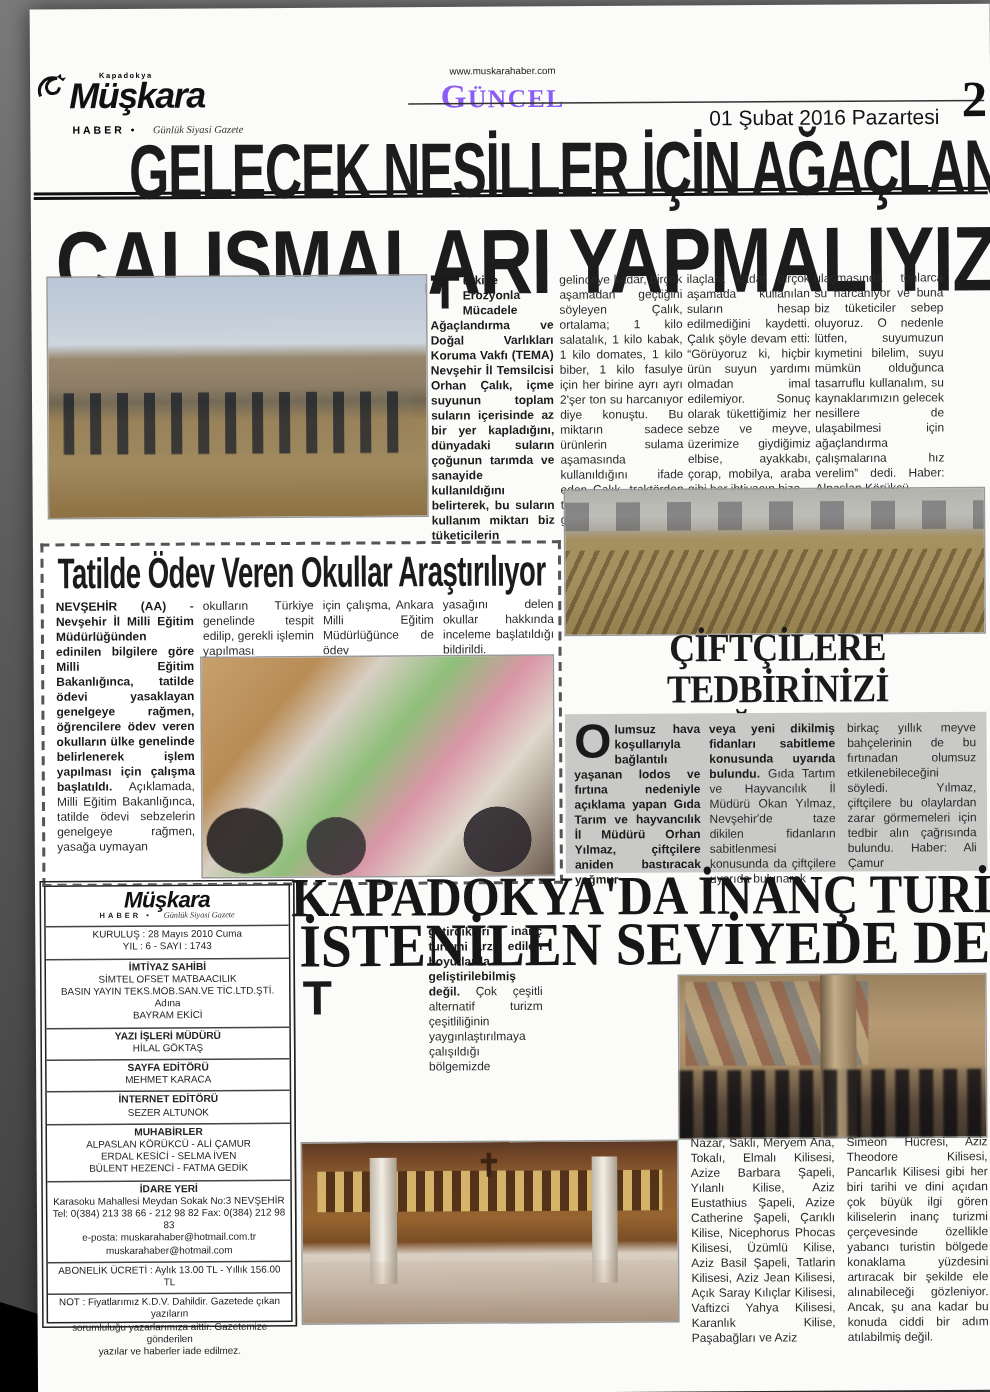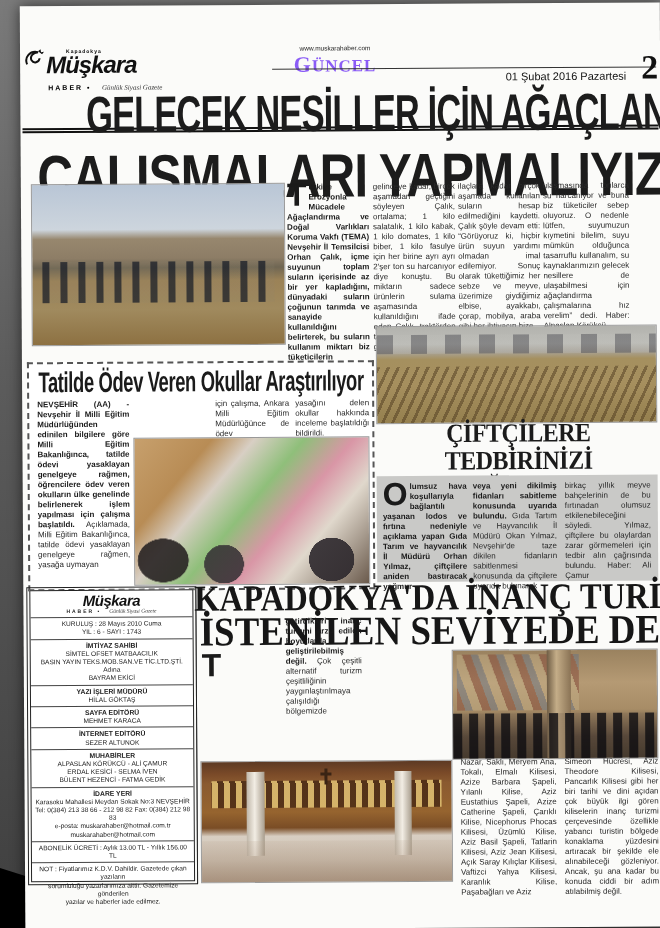--- a/index.html
+++ b/index.html
@@ -19,21 +19,21 @@
   .brand-top { font-size:5px; font-weight:bold; letter-spacing:1px; margin-left:38px; }
   .brand-name { font-size:24px; font-weight:800; letter-spacing:-1px; line-height:22px; margin-left:18px; color:#111;font-style:italic; }
   .brand-sub { font-size:7px; font-weight:bold; letter-spacing:2px; margin-left:20px; display:inline-block;}
   .brand-tag { font-family:"Liberation Serif",serif; font-style:italic; font-size:7px; color:#333; display:inline-block; margin-left:6px;}
   .brand-swirl { position:absolute; left:-4px; top:0px; }
   .mast-center { position:absolute; left:250px; top:0; width:130px; text-align:center; }
   .mast-url { font-size:6.5px; color:#222; }
   .mast-section { font-family:"Liberation Serif",serif; font-weight:bold; font-size:17px; letter-spacing:1px; color:#8b5cf6; }
   .mast-section .bigG { font-size:22px; }
   .mast-rule { position:absolute; left:252px; top:24px; width:384px; border-top:1px solid #333; }
-  .mast-date { position:absolute; right:34px; top:27px; font-size:11px; color:#111; }
+  .mast-date { position:absolute; right:34px; top:27px; font-size:14px; color:#111; }
   .page-num { position:absolute; right:2px; top:6px; font-family:"Liberation Serif",serif; font-weight:bold; font-size:34px; color:#111; }
   .rule-double { position:absolute; left:2px; top:82px; width:636px; height:5px;
                  border-top:2px solid #111; border-bottom:2px solid #111; }
 
   
   .hl1 { position:absolute; left:0; top:86px; width:640px; text-align:center; color:#1c1c1c; }
   .hl1 .l1 { display:inline-block; font-weight:bold; font-size:41px; letter-spacing:-1px;
              transform:scale(.84,1.25); white-space:nowrap; }
   .hl1 .l2 { display:inline-block; font-weight:bold; font-size:52px; letter-spacing:-1px;
              transform:scale(.95,1.18); white-space:nowrap; margin-top:8px; }
@@ -159,22 +159,23 @@
     <div class="col" style="left:437px; top:178px; width:82px; height:144px;">ilaçlara kadar birçok aşamada kullanılan suların hesap edilmediğini kaydetti. Çalık şöyle devam etti: “Görüyoruz ki, hiçbir ürün suyun yardımı olmadan imal edilemiyor. Sonuç olarak tükettiğimiz her sebze ve meyve, üzerimize giydiğimiz elbise, ayakkabı, çorap, mobilya, araba gibi her ihtiyacın bize</div>
     <div class="col" style="left:522px; top:178px; width:86px; height:144px;">ulaşmasında tonlarca su harcanıyor ve buna biz tüketiciler sebep oluyoruz. O nedenle lütfen, suyumuzun kıymetini bilelim, suyu mümkün olduğunca tasarruflu kullanalım, su kaynaklarımızın gelecek nesillere de ulaşabilmesi için ağaçlandırma çalışmalarına hız verelim” dedi. Haber: Alpaslan Körükcü</div>
     <div class="photo photo-field" style="left:354px; top:322px; width:281px; height:98px;">
       <div class="buildings"></div>
       <div class="saplings"></div>
     </div>
 
     <div class="tatilde">
       <div class="tatilde-title">Tatilde Ödev Veren Okullar Araştırılıyor</div>
       <div class="col" style="left:8px; top:36px; width:92px; height:184px;">
-        <span class="bold">NEVŞEHİR (AA) - Nevşehir İl Milli Eğitim Müdürlüğünden edinilen bilgilere göre Milli Eğitim Bakanlığınca, tatilde ödevi yasaklayan genelgeye rağmen, öğrencilere ödev veren okulların ülke genelinde belirlenerek işlem yapılması için çalışma başlatıldı.</span><span> Açıklamada, Milli Eğitim Bakanlığınca, tatilde ödevi yasaklayan genelgeye rağmen, yasağa uymayan</span>
-      </div>
+        <span class="bold">NEVŞEHİR (AA) - Nevşehir İl Milli Eğitim Müdürlüğünden edinilen bilgilere göre Milli Eğitim Bakanlığınca, tatilde ödevi yasaklayan genelgeye rağmen, öğrencilere ödev veren okulların ülke genelinde belirlenerek işlem yapılması için çalışma başlatıldı.</span><span> Açıklamada, Milli Eğitim Bakanlığınca, tatilde ödevi sebzelerin genelgeye rağmen, yasağa uymayan</span>
+      </div>
+      <div class="col" style="left:106px; top:36px; width:74px; height:34px;">okulların Türkiye genelinde tespit edilip, gerekli işlemin yapılması</div>
       <div class="col" style="left:266px; top:36px; width:74px; height:34px;">yasağını delen okullar hakkında inceleme başlatıldığı bildirildi.</div>
       <div class="col" style="left:186px; top:36px; width:74px; height:34px;">için çalışma, Ankara Milli Eğitim Müdürlüğünce de ödev</div>
       <div class="photo photo-class" style="left:104px; top:74px; width:236px; height:148px;">
         <div class="figures"></div>
       </div>
     </div>
 
     <div class="cift-title">
       <div>ÇİFTÇİLERE TEDBİRİNİZİ</div>
       <div>ALIN ÇAĞRISI YAPILDI</div>

